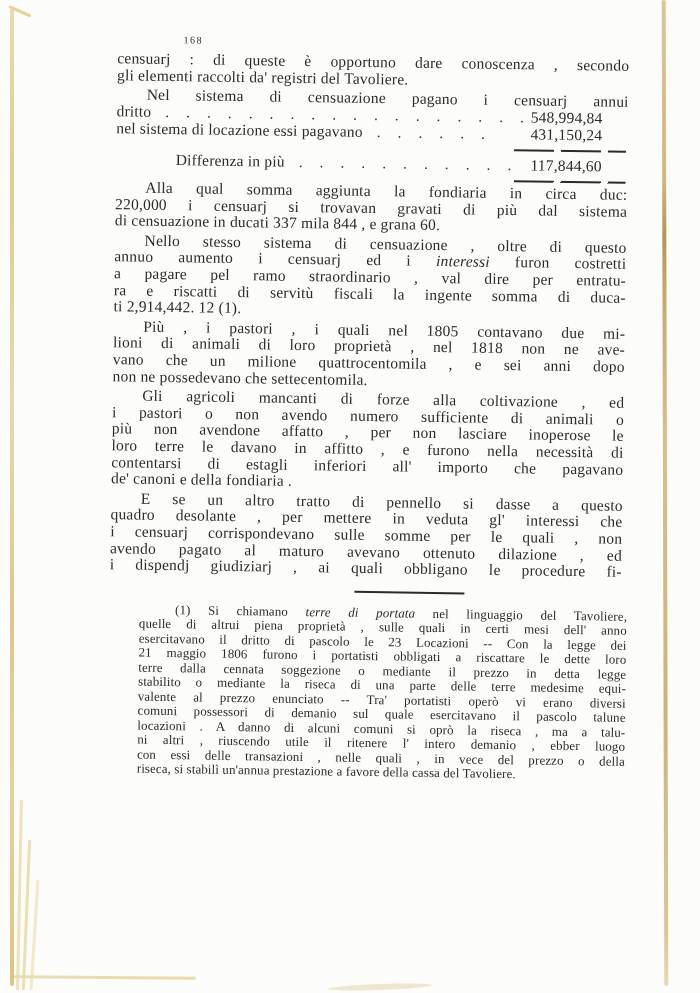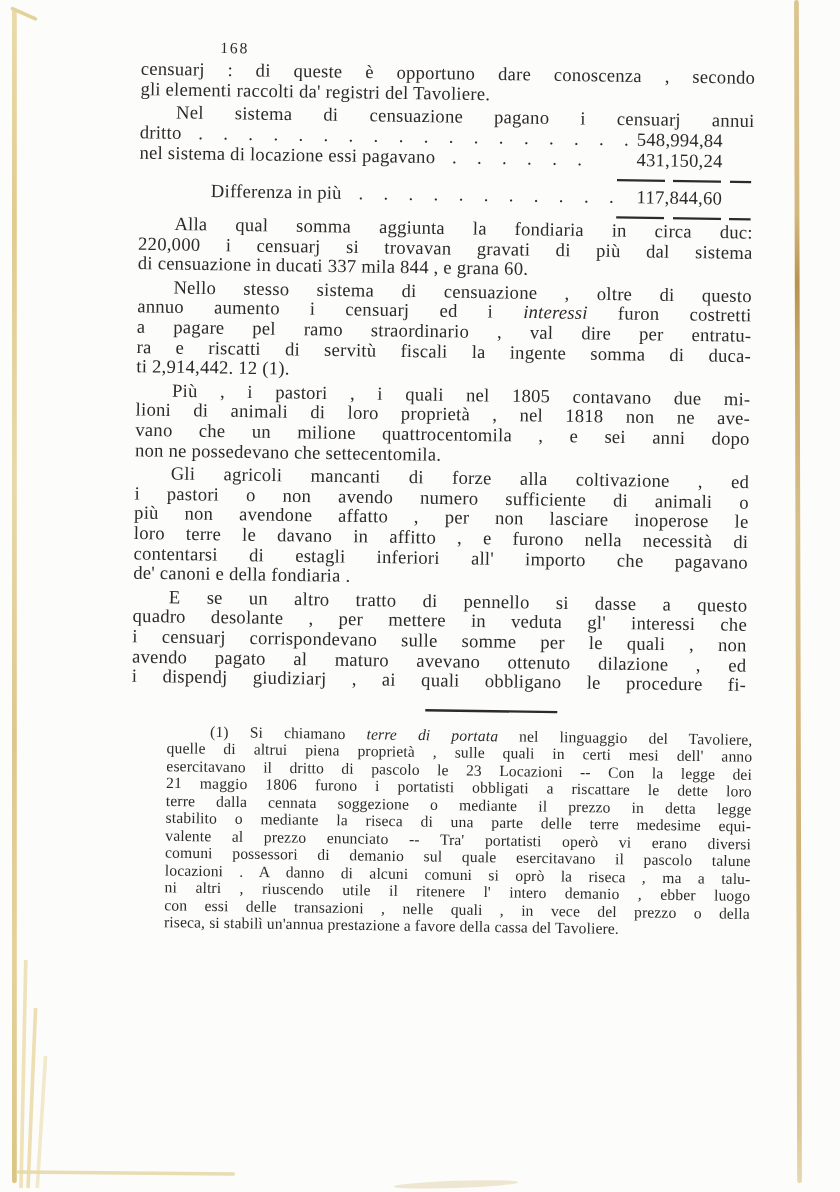--- a/index.html
+++ b/index.html
@@ -48,21 +48,21 @@
   }
   
   .text-block{
     position:absolute;left:112px;top:54px;width:512px;
     transform:rotate(.85deg);
     font-size:15.5px;line-height:16.6px;
     letter-spacing:.2px;
   }
   .folio{
     position:absolute;left:66px;top:-19px;
-    font-size:13px;letter-spacing:1.5px;
+    font-size:10px;letter-spacing:1.5px;
   }
   .line{min-height:16.6px;white-space:nowrap;}
   .line.jst{white-space:normal;text-align:justify;text-align-last:justify;}
   .line.ind{text-indent:30px;}
   .line.para{margin-top:3px;}
   .it{font-style:italic;}
   
   .row{display:flex;align-items:baseline;padding-right:26px;height:17.5px;}
   .row .rlabel{white-space:nowrap;}
   .row .dots{

